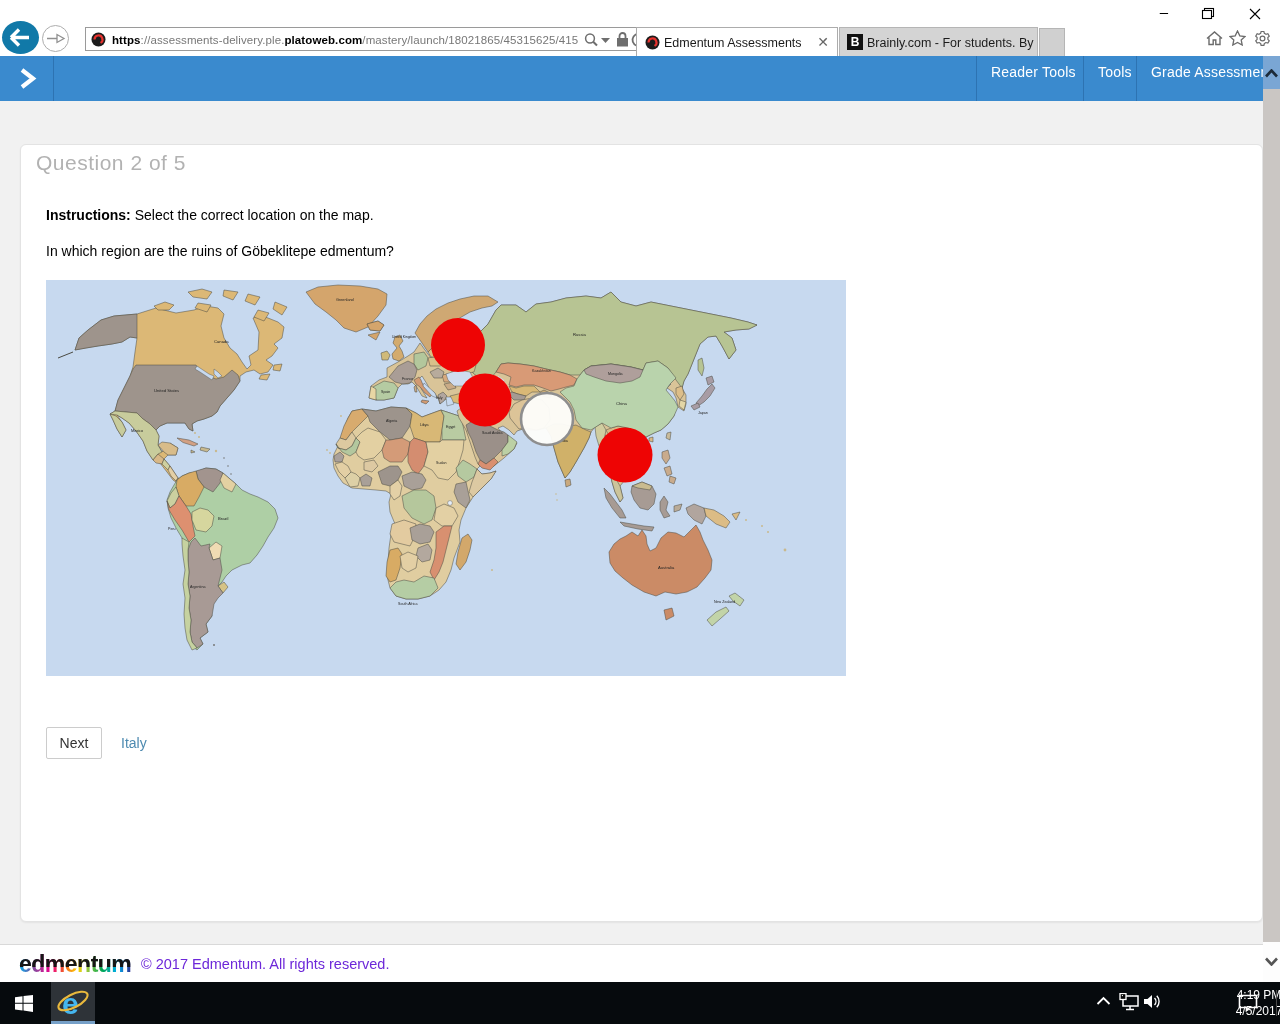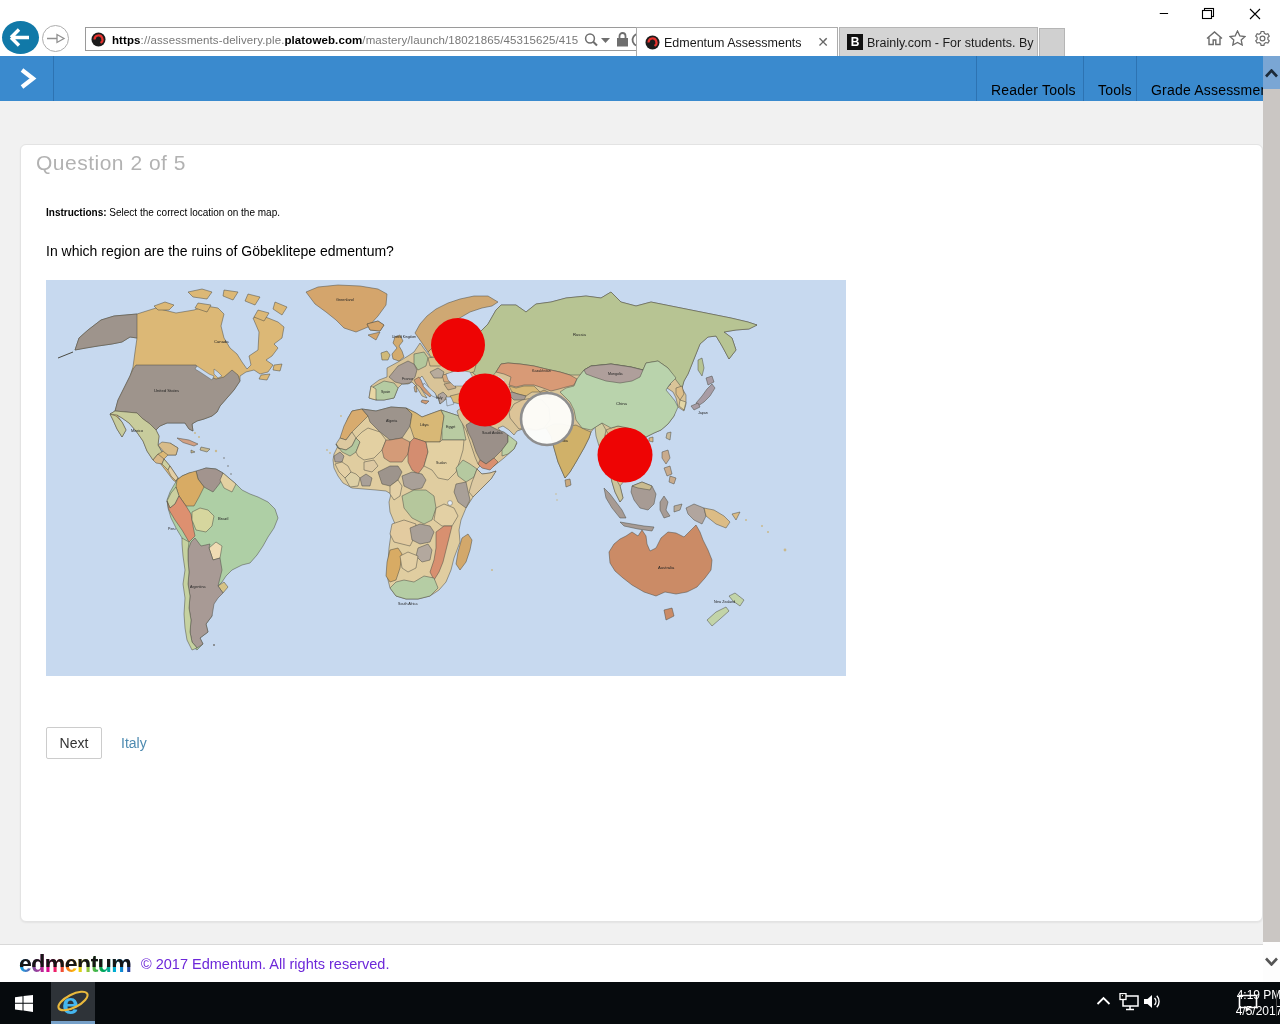--- a/index.html
+++ b/index.html
@@ -18,28 +18,28 @@
   #tab1 { left:636px; width:202px; background:#fff; border:1px solid #acacac; border-bottom:none; }
   #tab2 { left:839px; width:199px; background:#d4d4d4; border:1px solid #b5b5b5; border-bottom:none; }
   #tabstub { left:1039px; top:28px; width:26px; height:28px; background:#d0d0d0; border:1px solid #b5b5b5; border-bottom:none;}
   .tabtitle { position:absolute; left:27px; top:8px; font-size:12.5px; color:#1b1b1b; white-space:nowrap; overflow:hidden; max-width:167px; }
   .tabx { position:absolute; right:8px; top:6px; font-size:14px; color:#666; }
   .winbtn { top:6px; color:#000; font-size:15px; }
 
   
   #bluenav { left:0; top:56px; width:1280px; height:45px; background:#3a8ace; }
   #bluenav .divider { position:absolute; top:0; width:1px; height:45px; background:#2d73b2; }
-  #bluenav .navitem { position:absolute; top:26px; color:#000000; font-size:14px; letter-spacing:0.2px; white-space:nowrap;text-align:right; }
+  #bluenav .navitem { position:absolute; top:8px; color:#ffffff; font-size:14px; letter-spacing:0.2px; white-space:nowrap;text-align:right; }
 
   
   #page { left:0; top:101px; width:1280px; height:843px; background:#f1f1f1; }
   #pagetitle { position:absolute; left:20px; top:113px; font-size:18px; color:#444; letter-spacing:0.6px; }
   #card { position:absolute; left:20px; top:144px; width:1243px; height:778px; background:#fff; border:1px solid #e3e3e3; border-radius:6px; box-shadow:0 1px 2px rgba(0,0,0,0.06); }
   #qtitle { position:absolute; left:15px; top:6px; font-size:21px; color:#b2b2b2; letter-spacing:0.5px; }
-  #instr { position:absolute; left:25px; top:62px; font-size:10px; color:#000; }
+  #instr { position:absolute; left:25px; top:62px; font-size:14px; color:#000; }
   #quest { position:absolute; left:25px; top:98px; font-size:14px; color:#000; }
   #mapbox { position:absolute; left:25px; top:135px; width:800px; height:396px; }
   #nextbtn { position:absolute; left:25px; top:582px; width:56px; height:32px; background:#fff; border:1px solid #ccc; border-radius:2px; font-size:14px; color:#333; text-align:center; line-height:30px; }
   #resetlink { position:absolute; left:100px; top:590px; font-size:14px; color:#4d8ab0; }
 
   
   #sbartop { left:1263px; top:56px; width:17px; height:33px; background:#7aa6d4; }
   #sbar { left:1263px; top:89px; width:17px; height:853px; background:#cac6c3; }
   #sbarbot { left:1263px; top:942px; width:17px; height:40px; background:#fdfdfd; }
 

